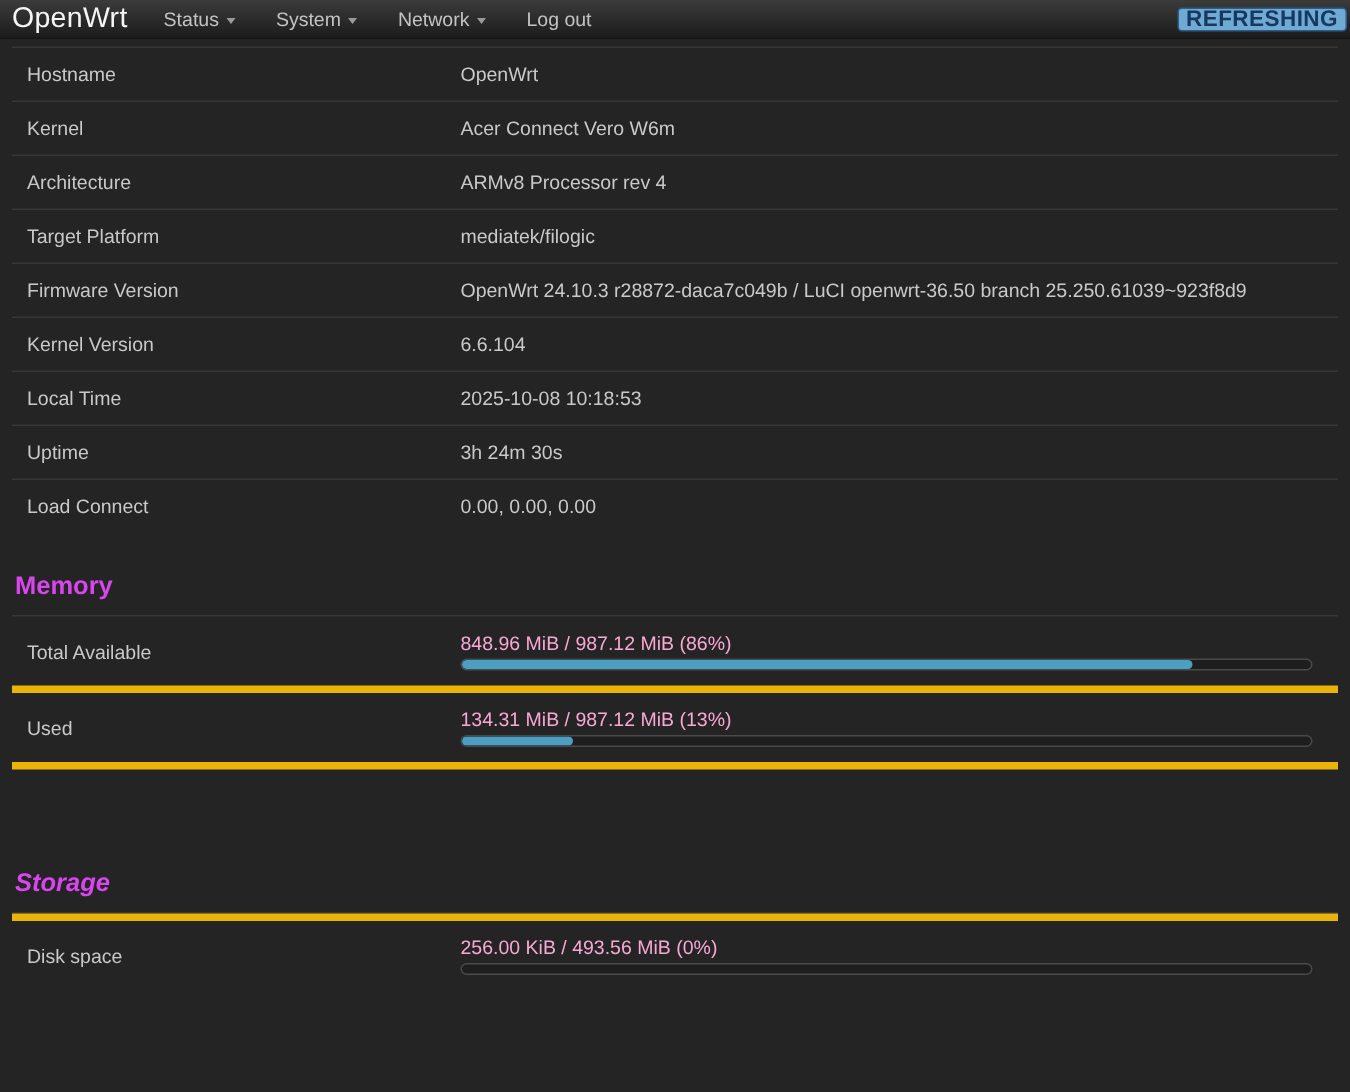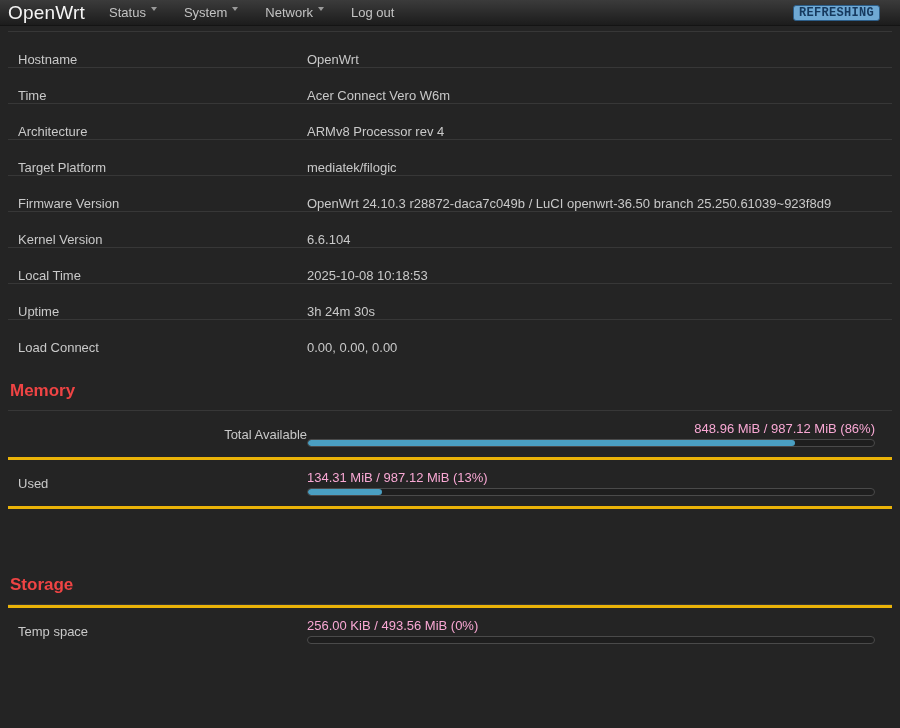--- a/index.html
+++ b/index.html
@@ -15,48 +15,48 @@
     background:linear-gradient(#3b3b3b,#1c1c1c);
     border-bottom:1px solid #141414;
     display:flex;align-items:center;
     padding:0 8px;
     position:relative;
   }
   .brand{color:#f5f5f5;font-size:19px;line-height:25px;margin-right:24px;letter-spacing:.2px;}
   .nav{display:flex;align-items:center;}
   .nav-item{
     color:#c3c3c3;font-size:13px;margin-right:27px;
-    display:inline-flex;align-items:flex-start;cursor:pointer;text-decoration:none;
+    display:inline-flex;align-items:center;cursor:pointer;text-decoration:none;
   }
   .caret{
     width:0;height:0;display:inline-block;
     border-left:3.5px solid transparent;border-right:3.5px solid transparent;
     border-top:4px solid #9a9a9a;margin-left:5px;margin-top:2px;
   }
   .badge{
-    position:absolute;right:20px;top:5px;
+    position:absolute;right:2px;top:5px;
     background:#6fa9d4;color:#16395e;
-    font-size:12px;font-weight:bold;letter-spacing:.3px;
+    font-size:15px;font-weight:bold;letter-spacing:.3px;
     padding:2px 5px;border-radius:3px;border:1px solid #2c5d88;
-    cursor:pointer;line-height:10px;font-family:Liberation Mono, monospace;
+    cursor:pointer;line-height:10px;
   }
   
   .content{padding:0 8px;}
   .info-table{margin-top:5px;}
-  .irow{display:flex;align-items:flex-end;height:35px;border-top:1px solid #373737;}
+  .irow{display:flex;align-items:center;height:35px;border-top:1px solid #373737;}
   .ilabel{width:299px;padding-left:10px;box-sizing:border-box;color:#c9c9c9;font-size:13px;}
   .ivalue{color:#c9c9c9;font-size:13px;}
   h2.section{
     margin:26px 0 0;padding:0 0 9px 2px;
-    color:#ef4444;font-size:17px;font-weight:bold;line-height:20px;
+    color:#d946ef;font-size:17px;font-weight:bold;line-height:20px;
     border-bottom:1px solid #373737;
   }
-  h2.section.storage{margin-top:20px;}
-  .brow{display:flex;align-items:center;height:46px;border-top:3px solid #eab308;}
-  .brow.first{border-top:none;text-align:right;}
+  h2.section.storage{margin-top:20px;font-style:italic;}
+  .brow{display:flex;align-items:center;height:46px;border-top:5px solid #eab308;}
+  .brow.first{border-top:none;}
   .bwrap{width:568px;}
   .btext{color:#f9a8d4;font-size:13px;margin-bottom:3px;line-height:15px;}
   .track{
     height:6px;background:#1e1e1e;
     border:1px solid #4a4a4a;border-radius:4px;overflow:hidden;
   }
   .fill{height:100%;background:#4a9fc2;border-radius:4px;}
 </style>
 </head>
 <body>
@@ -84,21 +84,21 @@
 </div>
 
 <div class="content">
 
   <div class="info-table">
     <div class="irow">
       <div class="ilabel">Hostname</div>
       <div class="ivalue">OpenWrt</div>
     </div>
     <div class="irow">
-      <div class="ilabel">Time</div>
+      <div class="ilabel">Kernel</div>
       <div class="ivalue">Acer Connect Vero W6m</div>
     </div>
     <div class="irow">
       <div class="ilabel">Architecture</div>
       <div class="ivalue">ARMv8 Processor rev 4</div>
     </div>
     <div class="irow">
       <div class="ilabel">Target Platform</div>
       <div class="ivalue">mediatek/filogic</div>
     </div>
@@ -144,21 +144,21 @@
         </div>
       </div>
     </div>
     <div class="brow">
     </div>
   </div>
 
   <h2 class="section storage">Storage</h2>
   <div>
     <div class="brow">
-      <div class="ilabel">Temp space</div>
+      <div class="ilabel">Disk space</div>
       <div class="bwrap">
         <div class="btext">256.00 KiB / 493.56 MiB (0%)</div>
         <div class="track">
           <div class="fill" style="width: 0%;"></div>
         </div>
       </div>
     </div>
   </div>
 
 </div>

